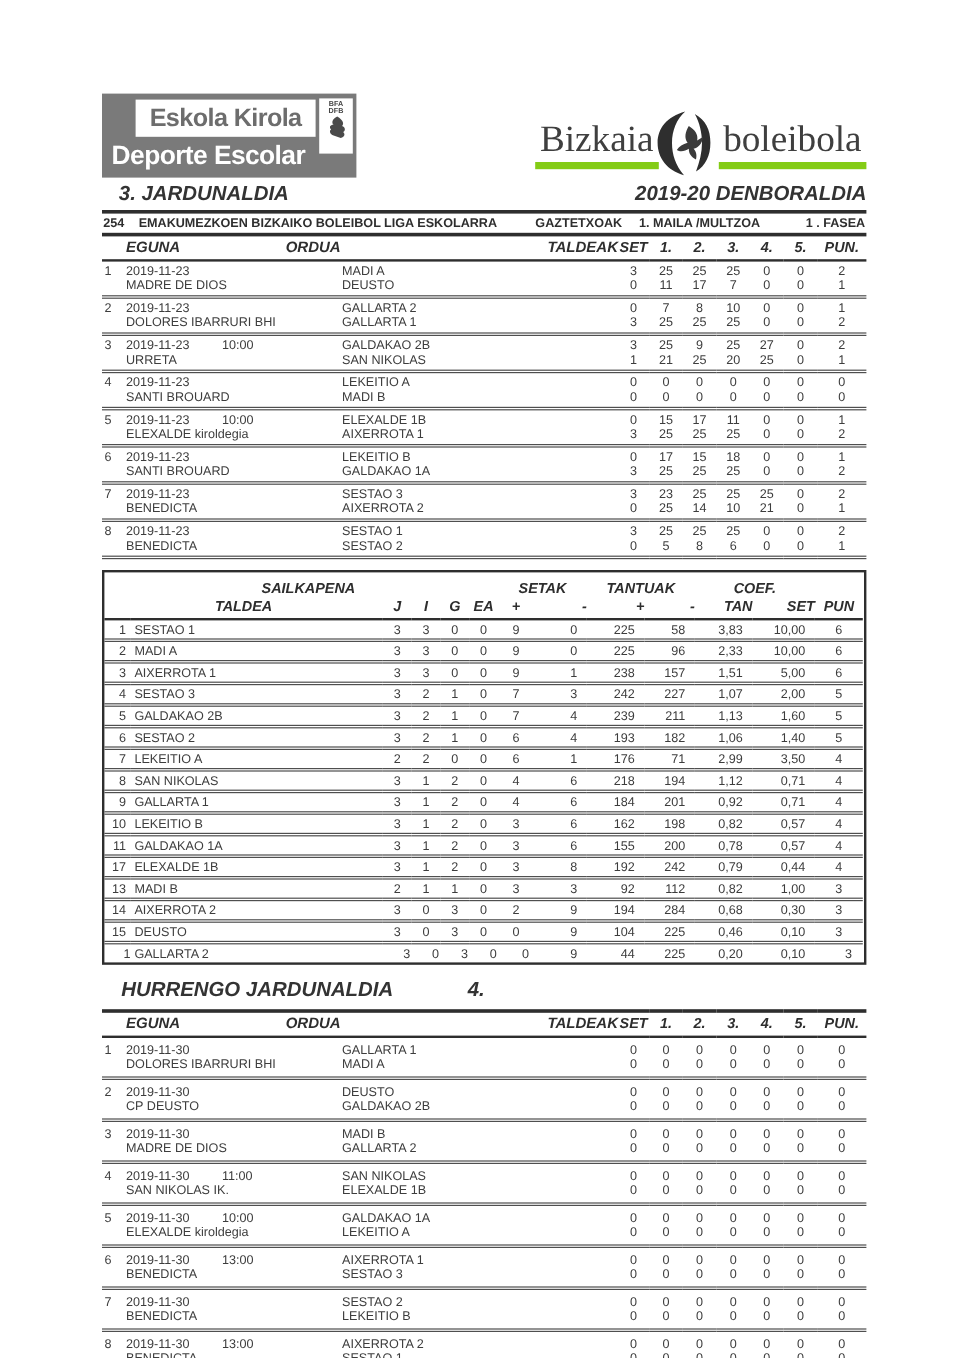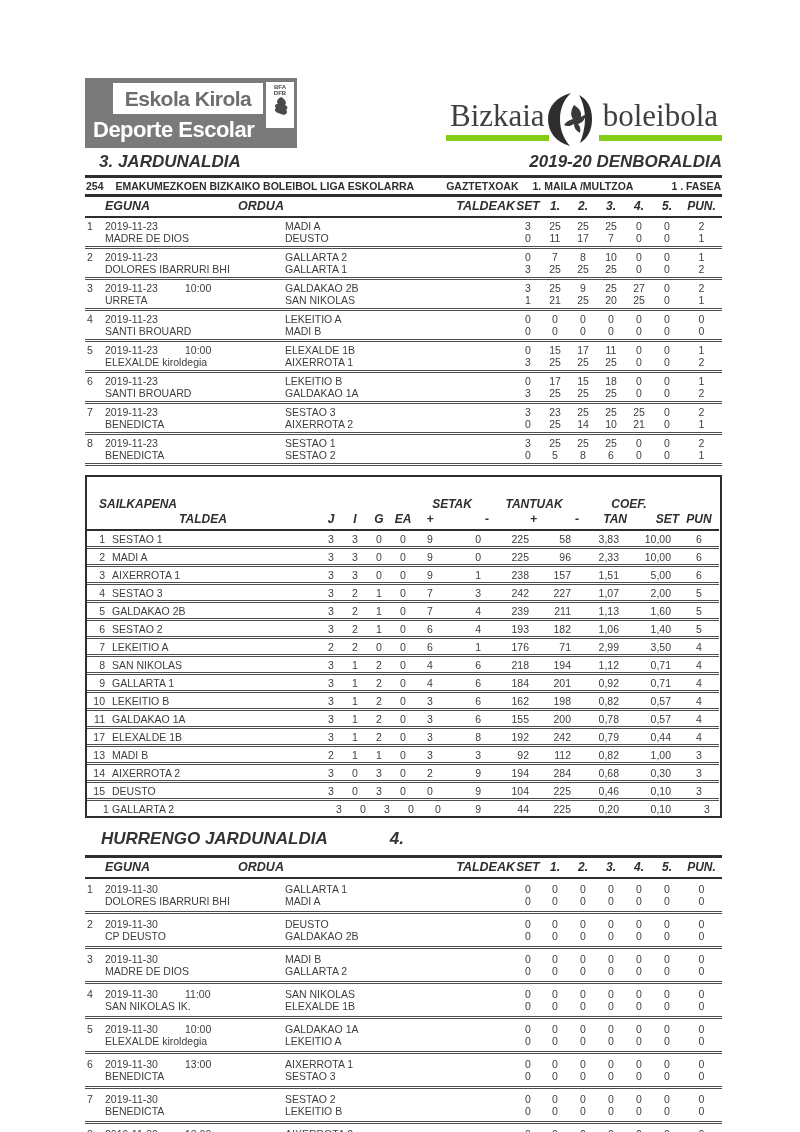--- a/index.html
+++ b/index.html
@@ -53,21 +53,21 @@
   .c-num  { text-align: left; padding-left: 2px; }
   .c-date, .c-time, .c-team, .c-venue { text-align: left; }
   .c-score { text-align: center; }
   .sched2 .row-a td { padding-top: 4px; }
   .sched2 .row-b td { padding-bottom: 4px; }
 
   
   .standings-wrap { margin-top: 9px; border: 2.5px solid #2e2e2e; }
   .stand { font-size: 10.5px; color: #3d3d3d; width: 632px; }
   .stand th { font-weight: bold; font-style: italic; color: #2e2e2e; white-space: nowrap; }
-  .g-row th { font-size: 12px; padding-top: 20px; }
+  .g-row th { font-size: 12px; padding-top: 6px; text-align: center; }
   .g-title { text-align: left; padding-left: 12px; }
   .g-mid { text-align: center; }
   .c-row th { font-size: 12px; padding: 1px 0 3px 0; border-bottom: 2.5px solid #2e2e2e; }
   .h-taldea { text-align: center; }
   .h-n { text-align: center; }
   .h-wide { text-align: right; padding-right: 8px; }
   .stand td { line-height: 12px; padding: 1.5px 0; border-bottom: 3px double #4f4f4f; white-space: nowrap; overflow: hidden; }
   .stand tr:last-child td { border-bottom: none; padding-left: 16px; }
   .s-rank { text-align: right; padding-right: 4px !important; }
   .s-team { text-align: left; padding-left: 3px !important; }

